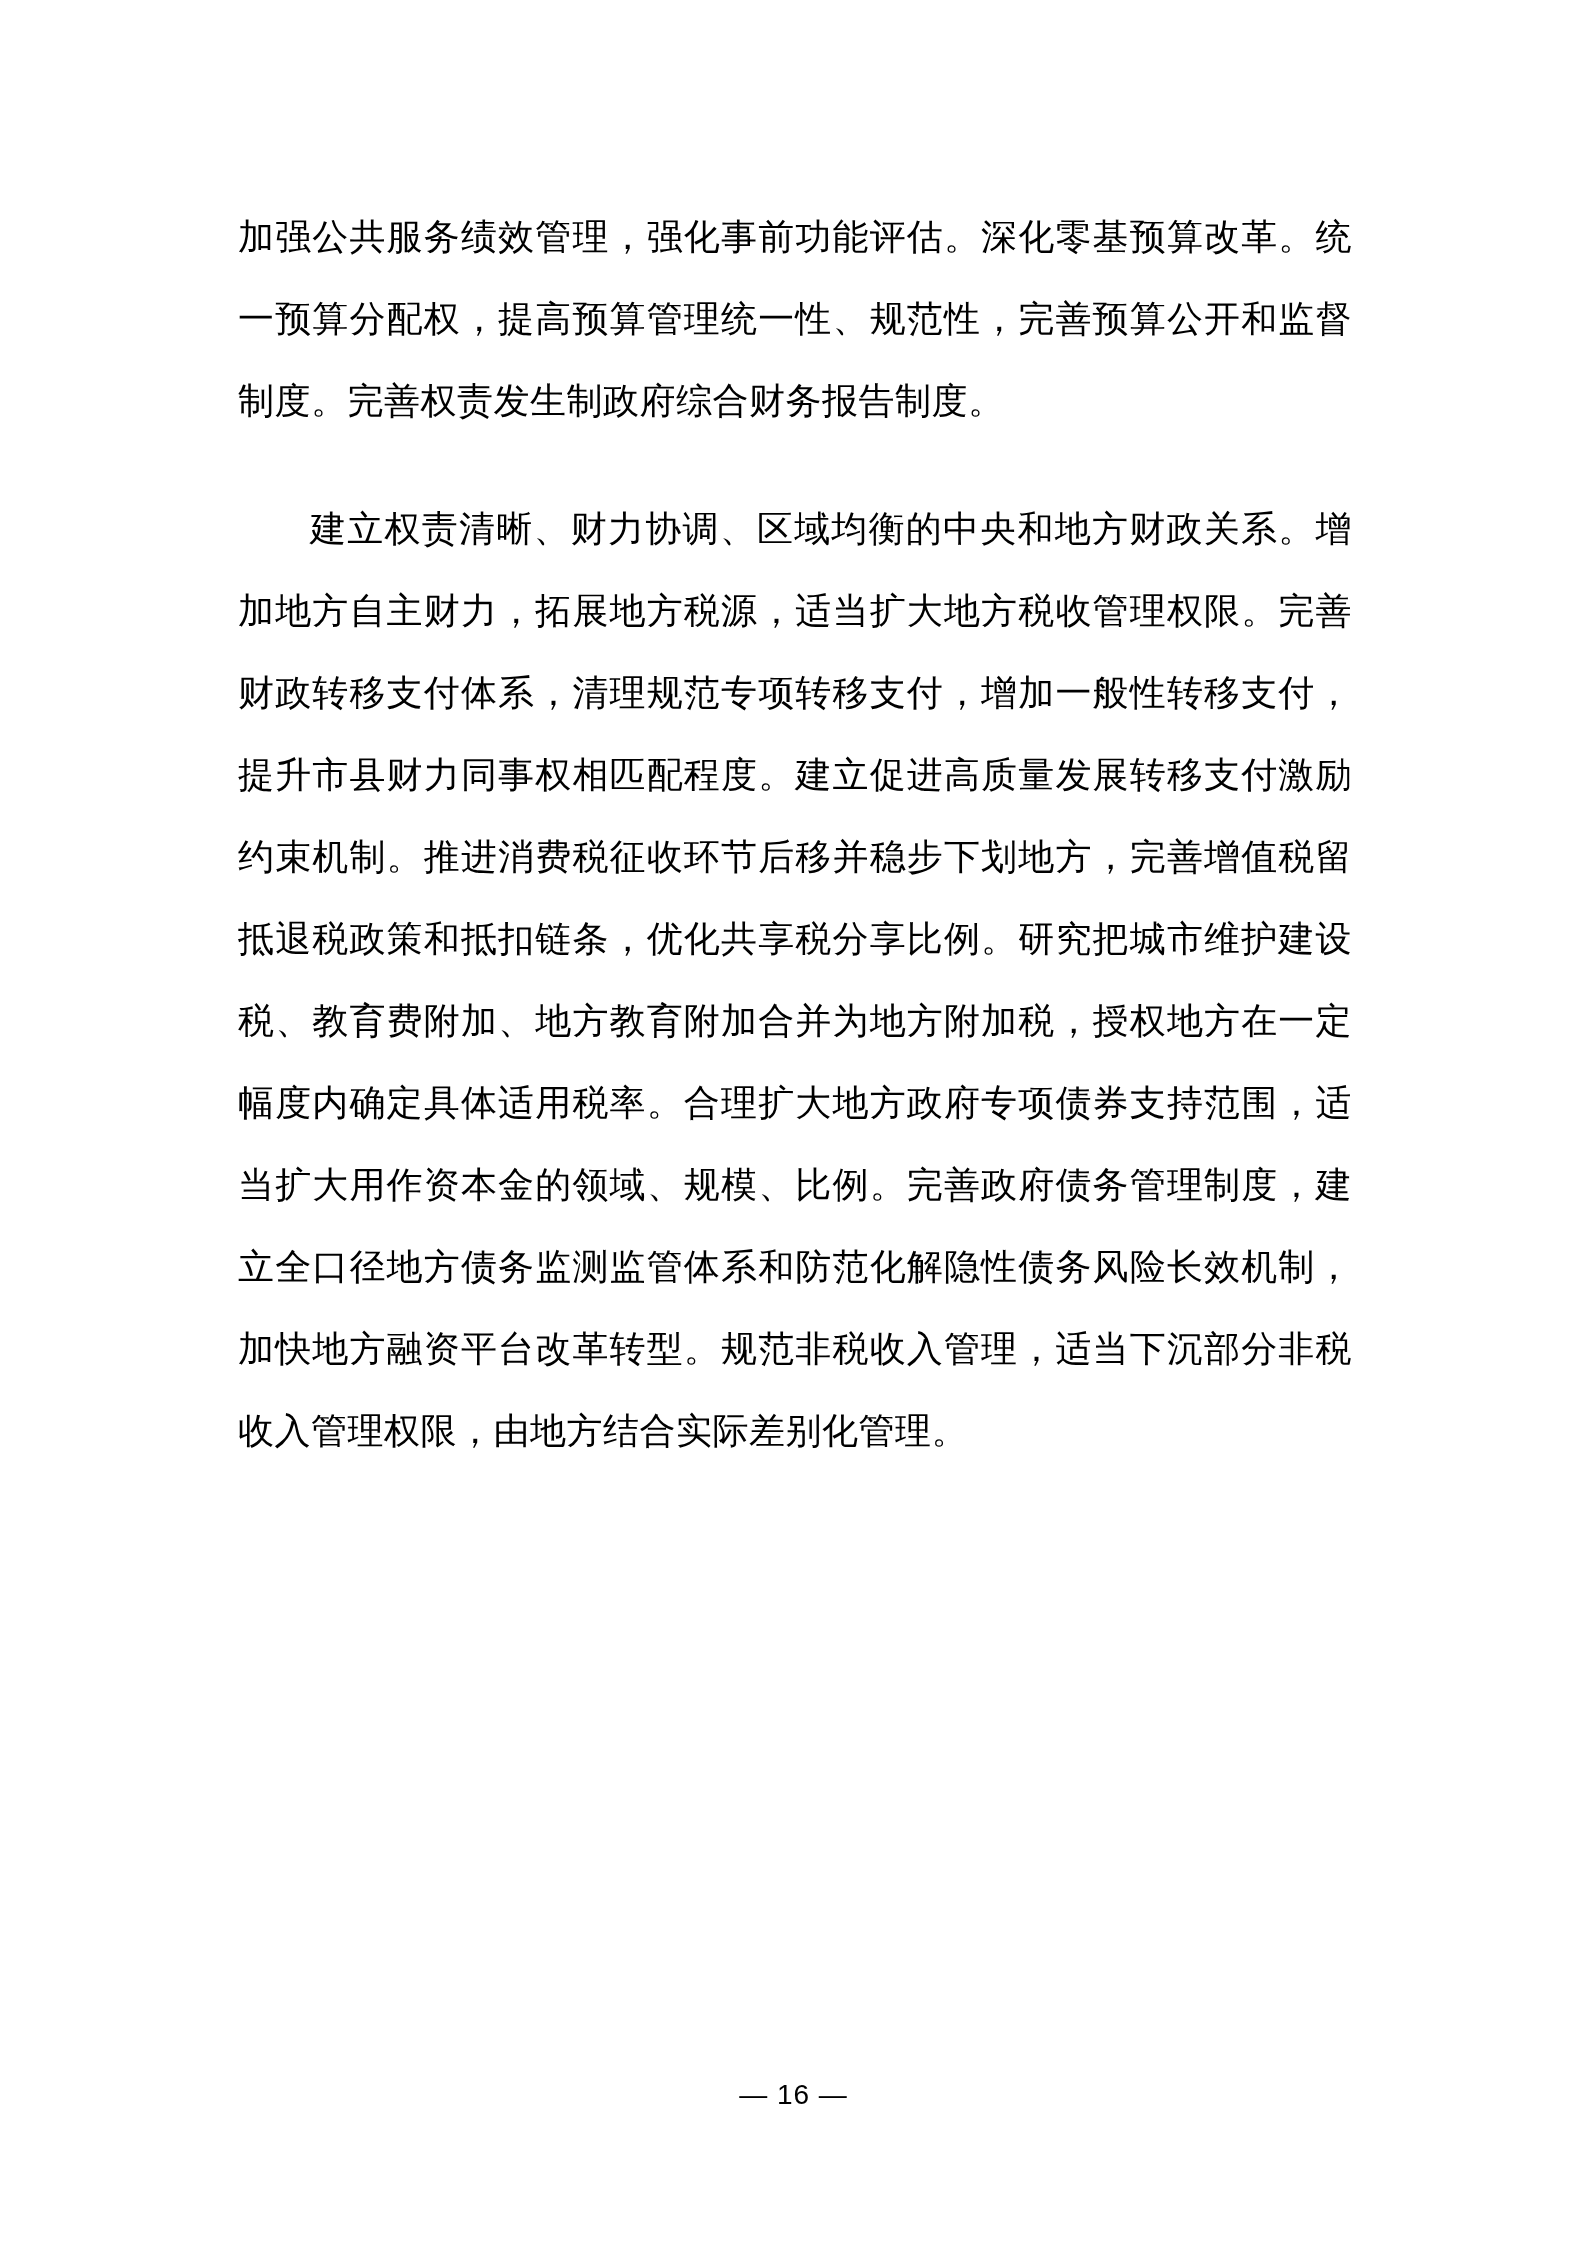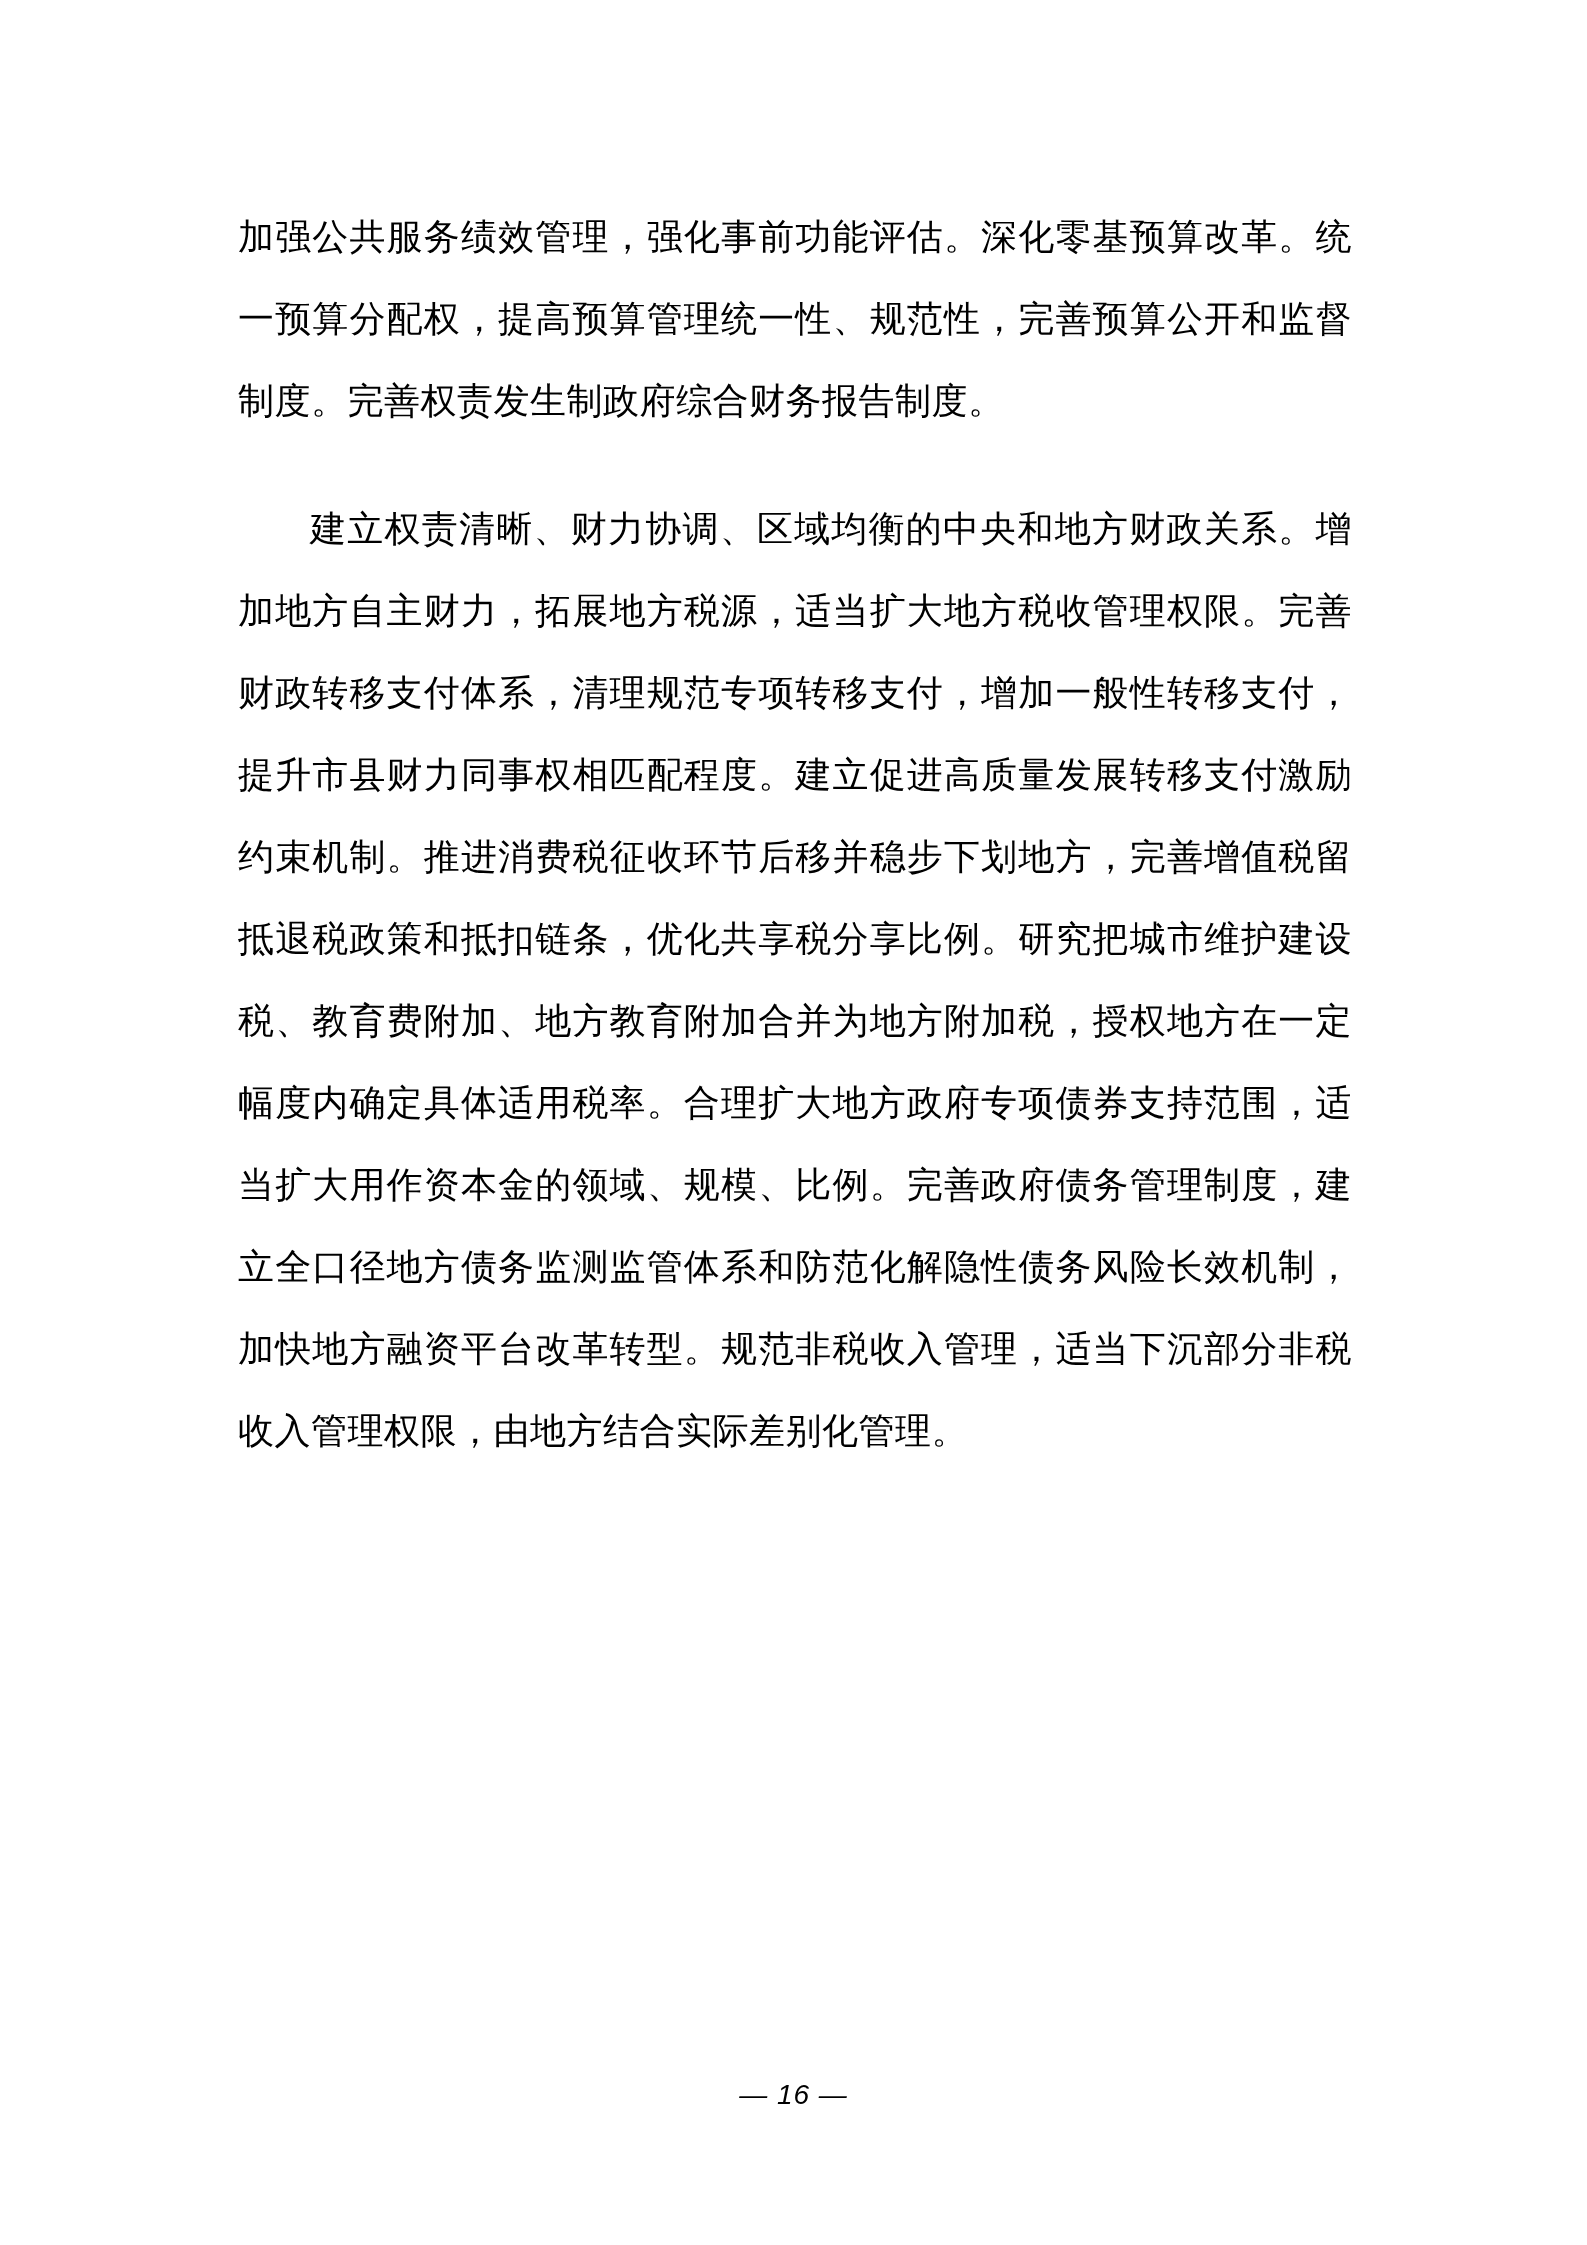--- a/index.html
+++ b/index.html
@@ -39,21 +39,20 @@
   }
   .page-footer {
     position: absolute;
     left: 0;
     right: 0;
     top: 2078px;
     text-align: center;
     font-size: 28px;
     line-height: 34px;
     letter-spacing: 1px;
-    font-style: italic;
   }
 </style>
 </head>
 <body>
 
 <div class="page" style="--text-color: #000000; --page-bg: #ffffff;">
 
   <main class="text-block">
     <p class="para no-indent">加强公共服务绩效管理，强化事前功能评估。深化零基预算改革。统一预算分配权，提高预算管理统一性、规范性，完善预算公开和监督制度。完善权责发生制政府综合财务报告制度。</p>
     <p class="para indent">建立权责清晰、财力协调、区域均衡的中央和地方财政关系。增加地方自主财力，拓展地方税源，适当扩大地方税收管理权限。完善财政转移支付体系，清理规范专项转移支付，增加一般性转移支付，提升市县财力同事权相匹配程度。建立促进高质量发展转移支付激励约束机制。推进消费税征收环节后移并稳步下划地方，完善增值税留抵退税政策和抵扣链条，优化共享税分享比例。研究把城市维护建设税、教育费附加、地方教育附加合并为地方附加税，授权地方在一定幅度内确定具体适用税率。合理扩大地方政府专项债券支持范围，适当扩大用作资本金的领域、规模、比例。完善政府债务管理制度，建立全口径地方债务监测监管体系和防范化解隐性债务风险长效机制，加快地方融资平台改革转型。规范非税收入管理，适当下沉部分非税收入管理权限，由地方结合实际差别化管理。</p>

